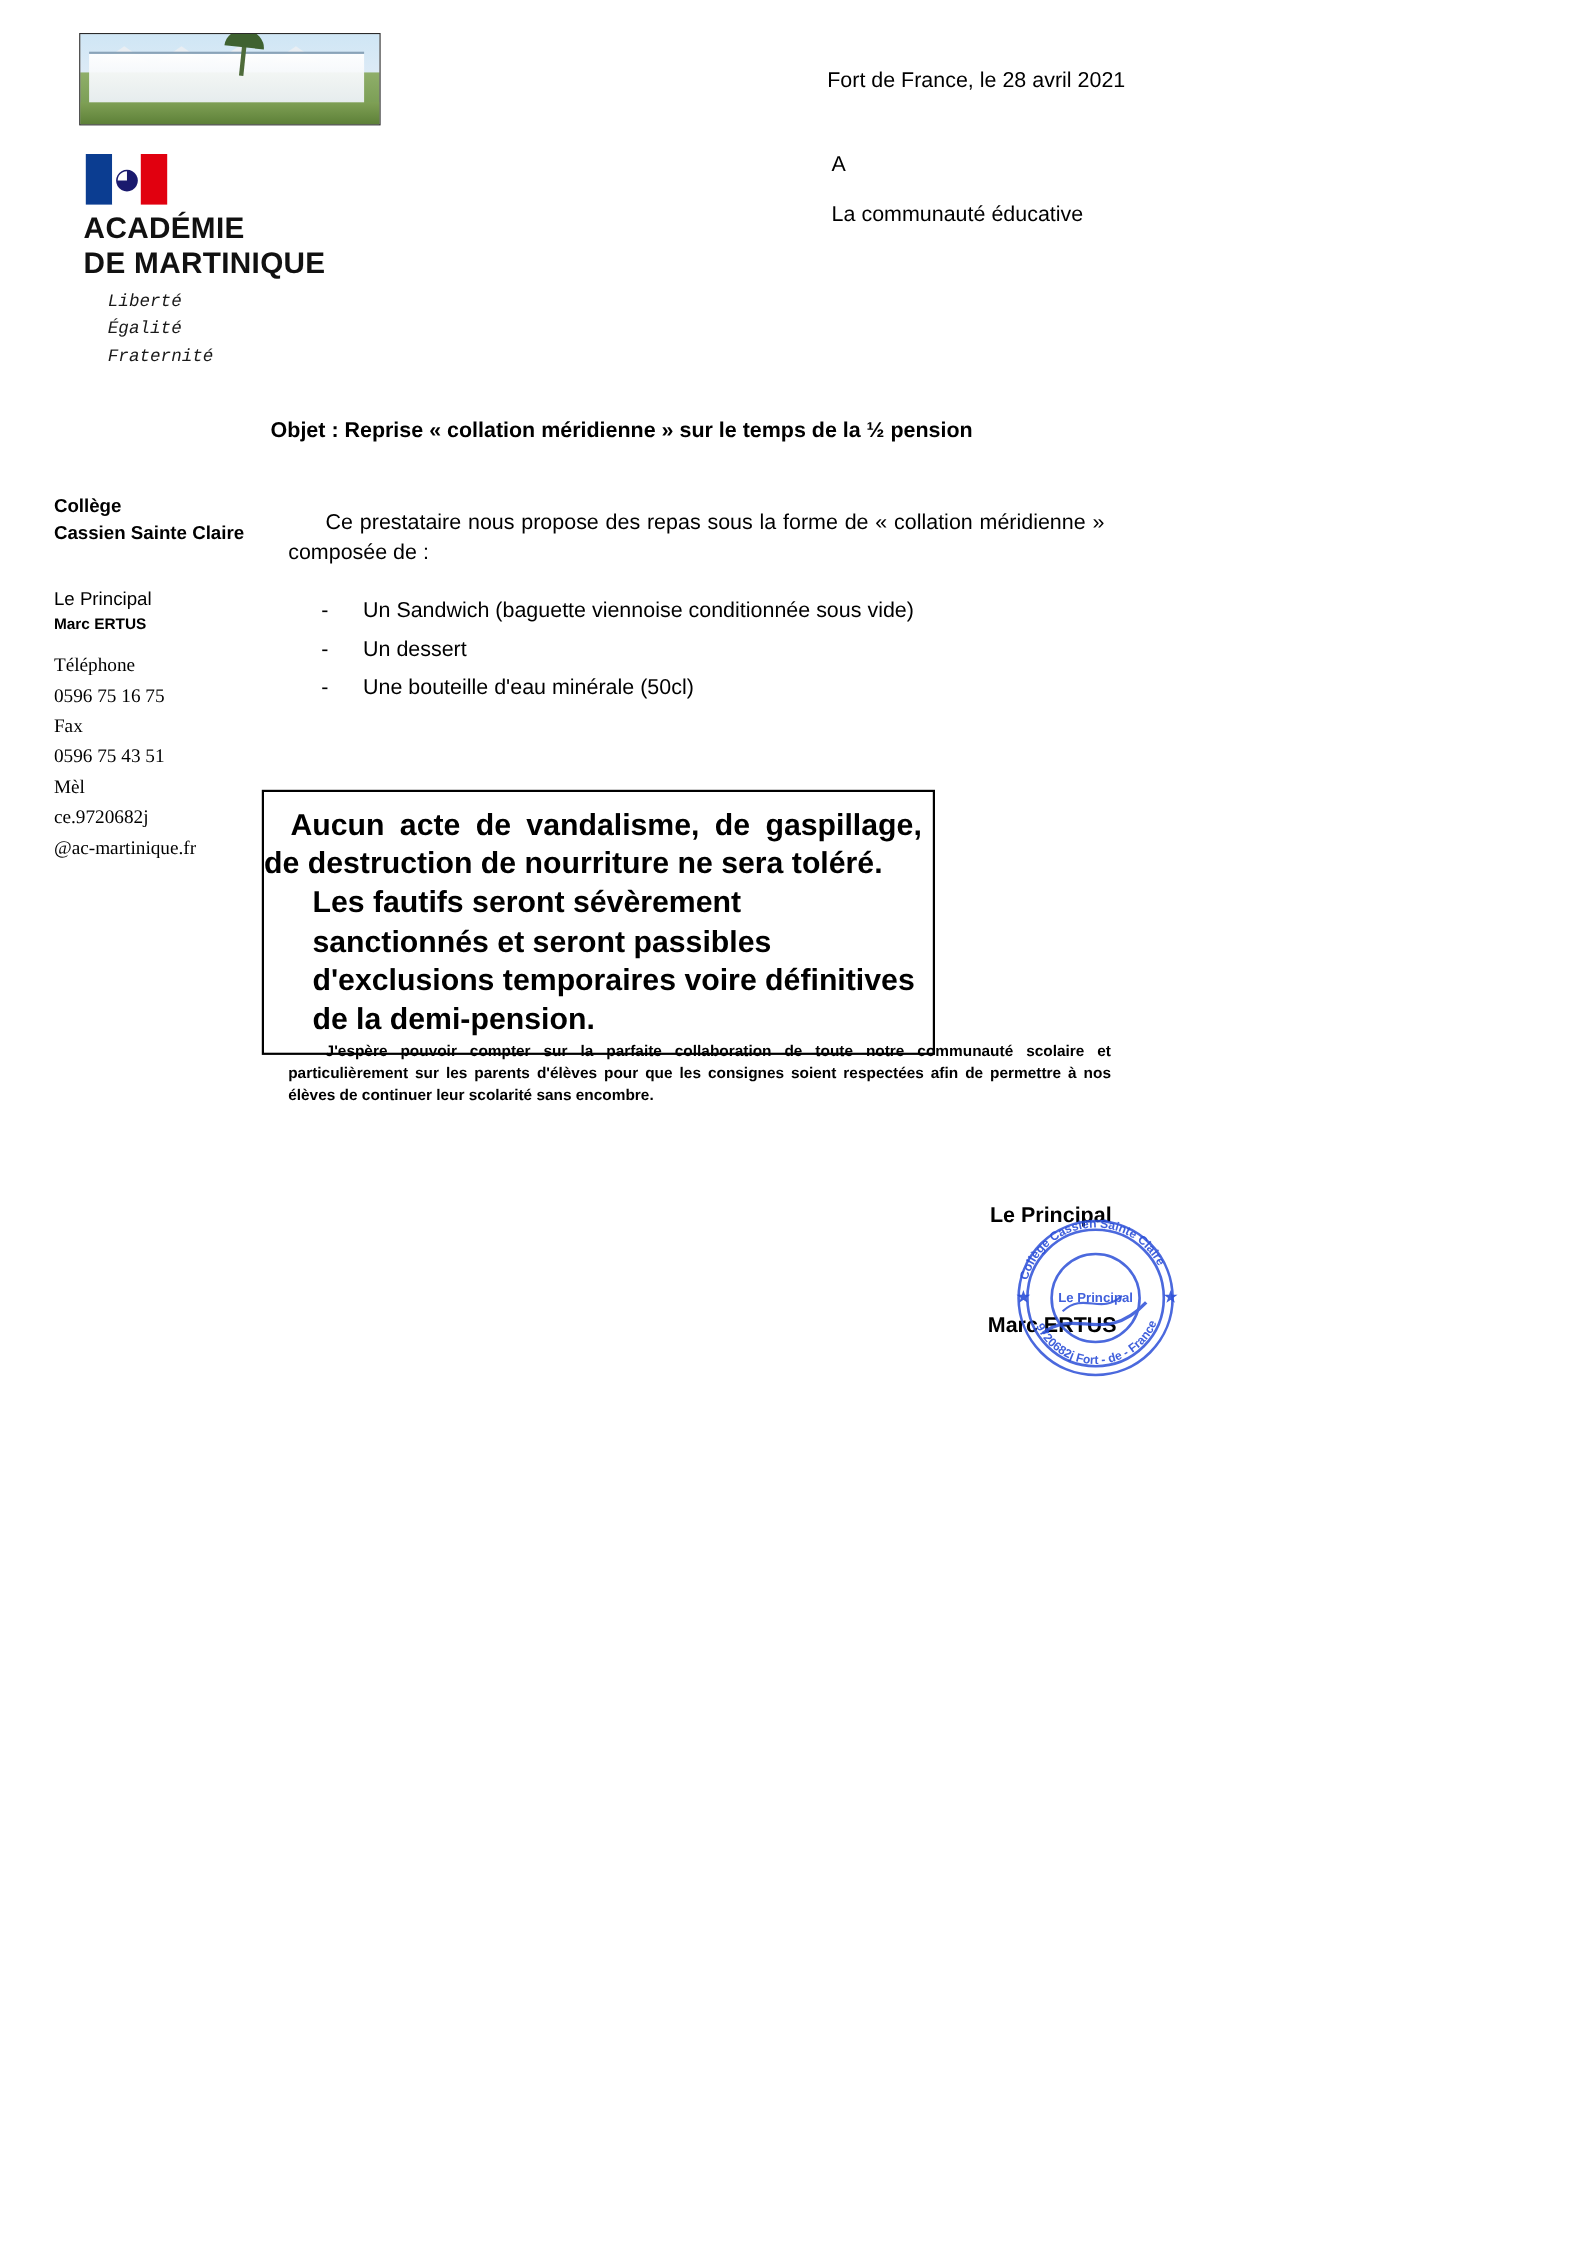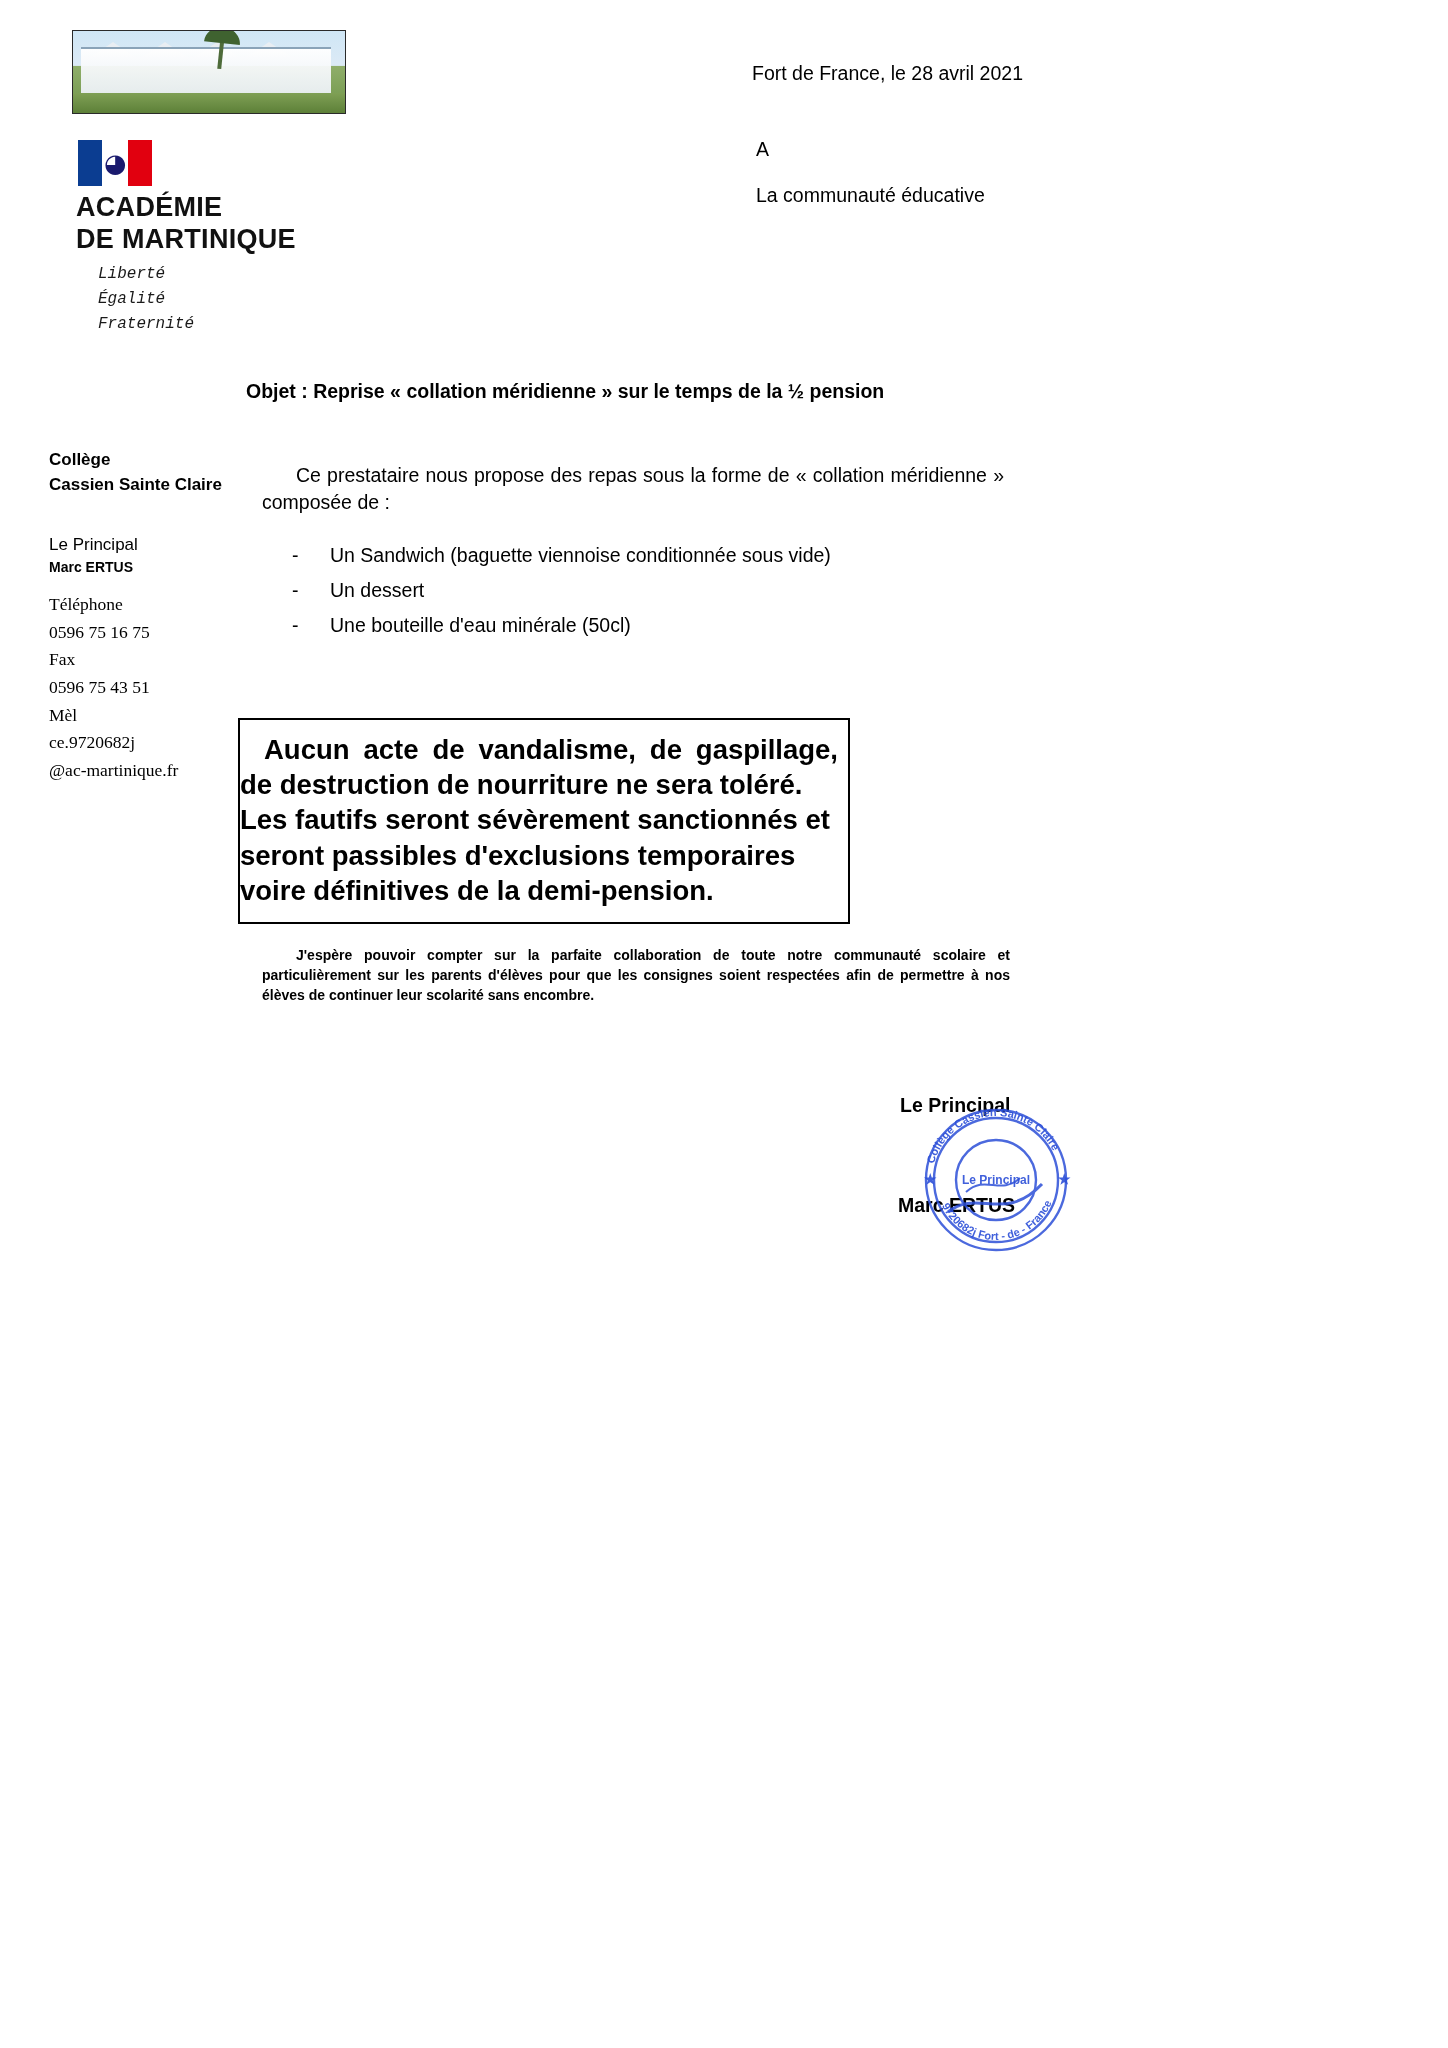--- a/index.html
+++ b/index.html
@@ -237,21 +237,21 @@
   }
   .warning-box p {
     margin: 0;
     font-family: "Liberation Sans", sans-serif;
     font-weight: bold;
     font-size: 27.5px;
     line-height: 1.28;
     text-align: justify;
   }
   .warning-box p.first { text-indent: 24px; }
-  .warning-box p.last { text-align: left; }
+  .warning-box p.last { text-align: left; margin-left: 44px; }
 
   
   .closing {
     position: absolute;
     left: 262px;
     top: 946px;
     width: 748px;
     font-family: "Liberation Sans", sans-serif;
     font-weight: bold;
     font-size: 14px;

